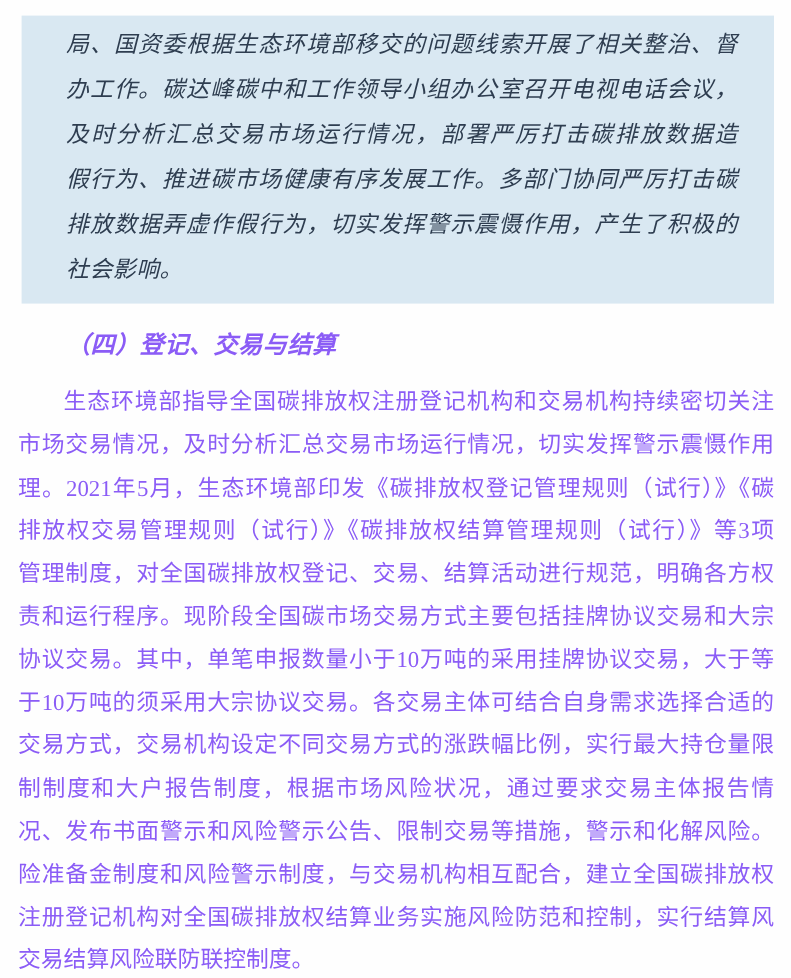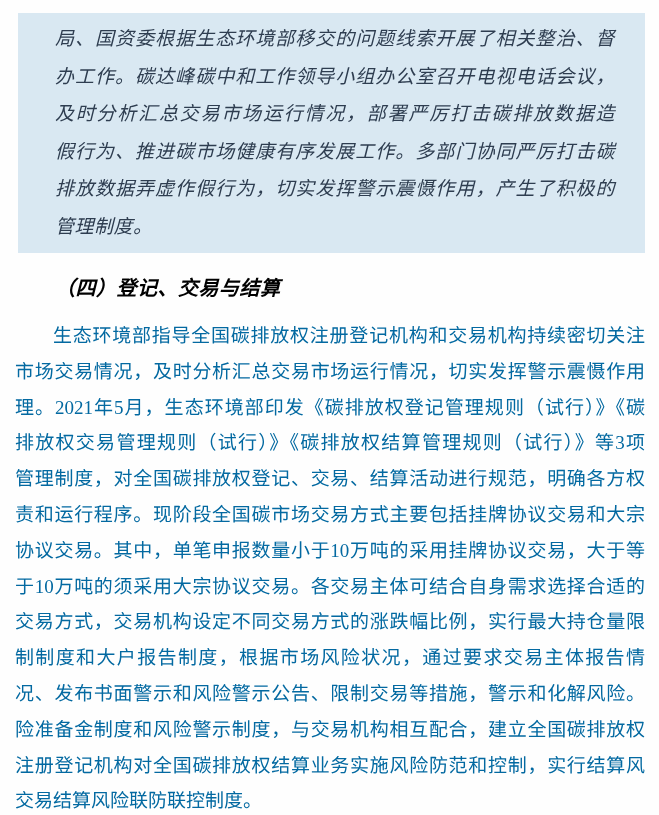--- a/index.html
+++ b/index.html
@@ -14,20 +14,21 @@
     margin: 0 auto;
     background: #fefefe;
     overflow: hidden;
     font-family: "Liberation Serif", serif;
   }
   
   .highlight-box {
     margin: 13px 14px 0 18px;
     padding: 7px 30px 8px 37px;
     background: #d9e8f2;
+    font-family: Liberation Mono, monospace;
   }
   .highlight-box .line {
     font-size: 19px;
     line-height: 37.5px;
     color: #2e3d50;
     font-style: italic;
     letter-spacing: 0.5px;
     text-align: justify;
     text-align-last: justify;
   }
@@ -46,21 +47,21 @@
     color: #20262e;
     letter-spacing: 0.5px;
   }
   
   .body-para {
     margin: 15px 14px 0 15px;
   }
   .body-para .line {
     font-size: 19px;
     line-height: 35.8px;
-    color: #0369a1;
+    color: #8b5cf6;
     text-align: justify;
     text-align-last: justify;
   }
   .body-para .line:first-child {
     text-indent: 2em;
   }
   .body-para .line:last-child {
     text-align: left;
     text-align-last: left;
   }
@@ -69,24 +70,24 @@
 <body>
 
 <div class="page">
 
   <div class="highlight-box" style="background-color: rgb(217, 232, 242);">
       <div class="line">局、国资委根据生态环境部移交的问题线索开展了相关整治、督</div>
       <div class="line">办工作。碳达峰碳中和工作领导小组办公室召开电视电话会议，</div>
       <div class="line">及时分析汇总交易市场运行情况，部署严厉打击碳排放数据造</div>
       <div class="line">假行为、推进碳市场健康有序发展工作。多部门协同严厉打击碳</div>
       <div class="line">排放数据弄虚作假行为，切实发挥警示震慑作用，产生了积极的</div>
-      <div class="line">管理制度。</div>
+      <div class="line">社会影响。</div>
     </div>
 
-  <div class="section-heading" style="color: #000000;">（四）登记、交易与结算</div>
+  <div class="section-heading" style="color: #8b5cf6;">（四）登记、交易与结算</div>
 
   <div class="body-para">
       <div class="line">生态环境部指导全国碳排放权注册登记机构和交易机构持续密切关注</div>
       <div class="line">市场交易情况，及时分析汇总交易市场运行情况，切实发挥警示震慑作用</div>
       <div class="line">理。2021年5月，生态环境部印发《碳排放权登记管理规则（试行）》《碳</div>
       <div class="line">排放权交易管理规则（试行）》《碳排放权结算管理规则（试行）》等3项</div>
       <div class="line">管理制度，对全国碳排放权登记、交易、结算活动进行规范，明确各方权</div>
       <div class="line">责和运行程序。现阶段全国碳市场交易方式主要包括挂牌协议交易和大宗</div>
       <div class="line">协议交易。其中，单笔申报数量小于10万吨的采用挂牌协议交易，大于等</div>
       <div class="line">于10万吨的须采用大宗协议交易。各交易主体可结合自身需求选择合适的</div>

